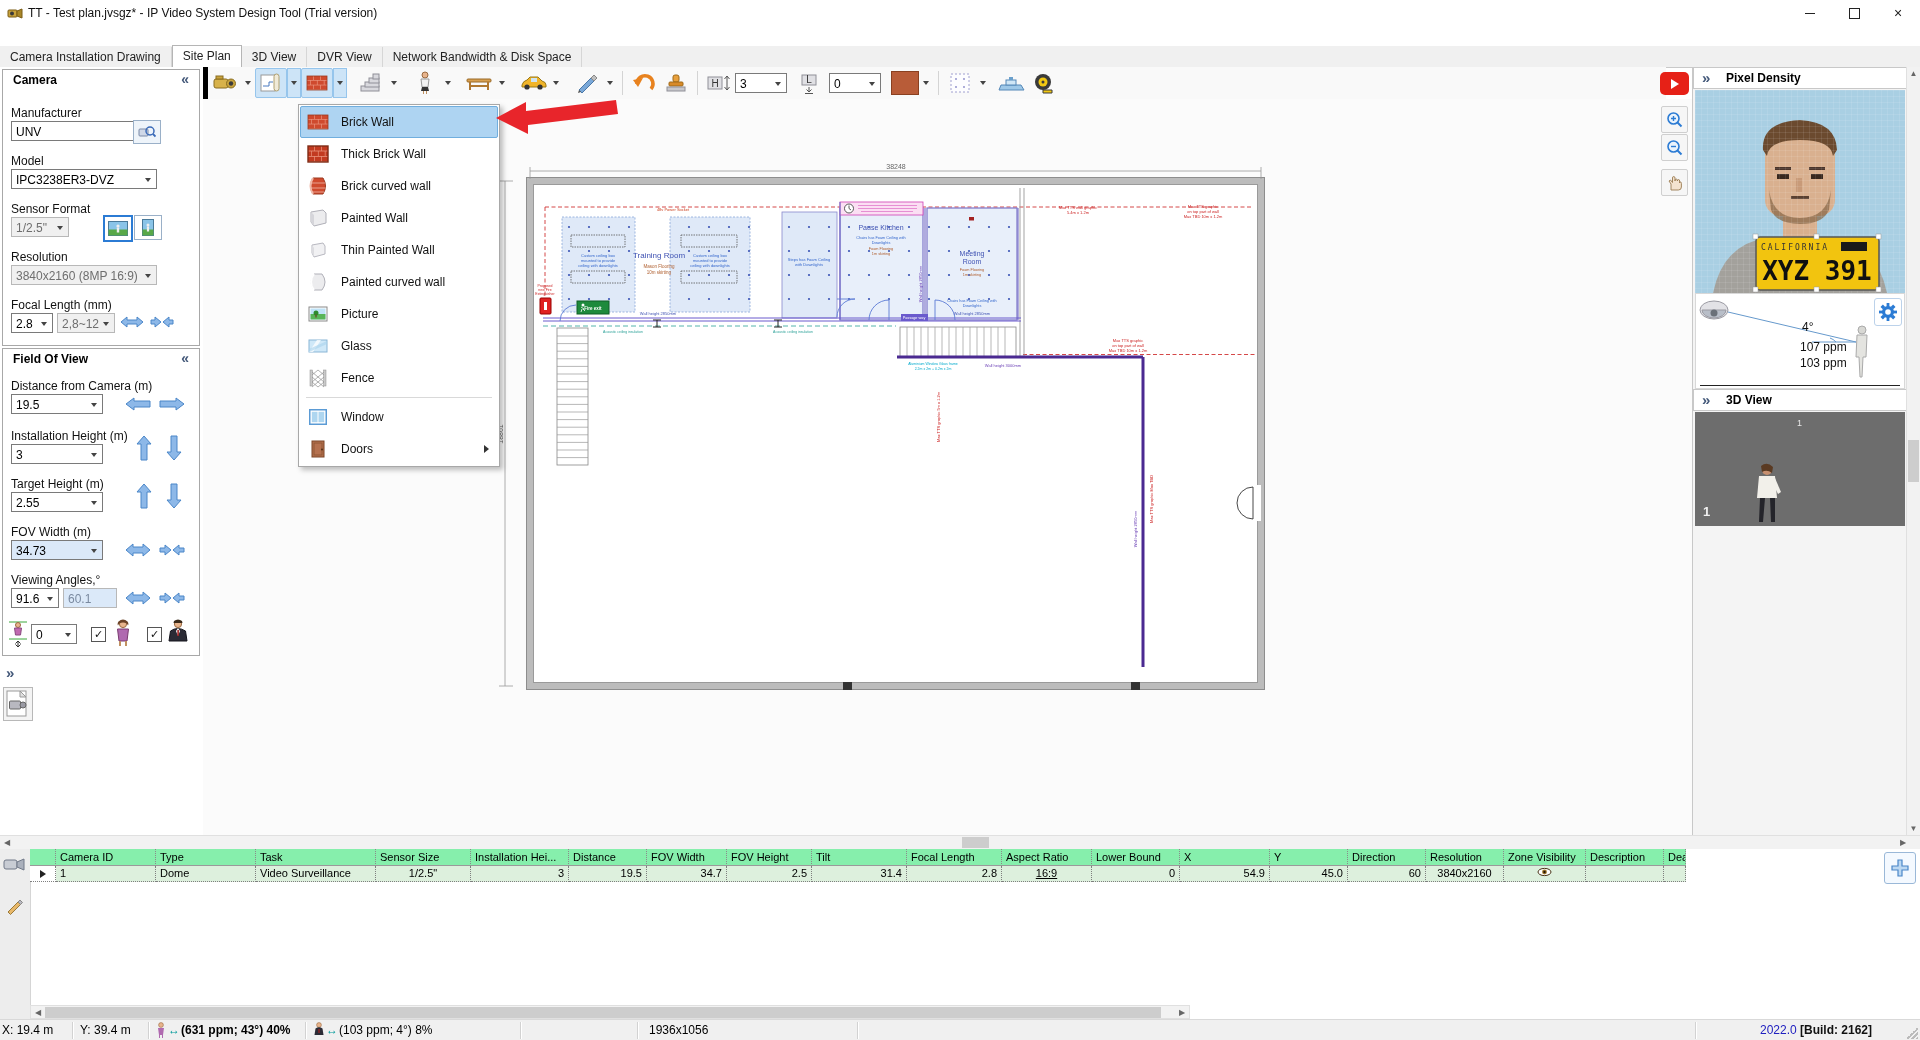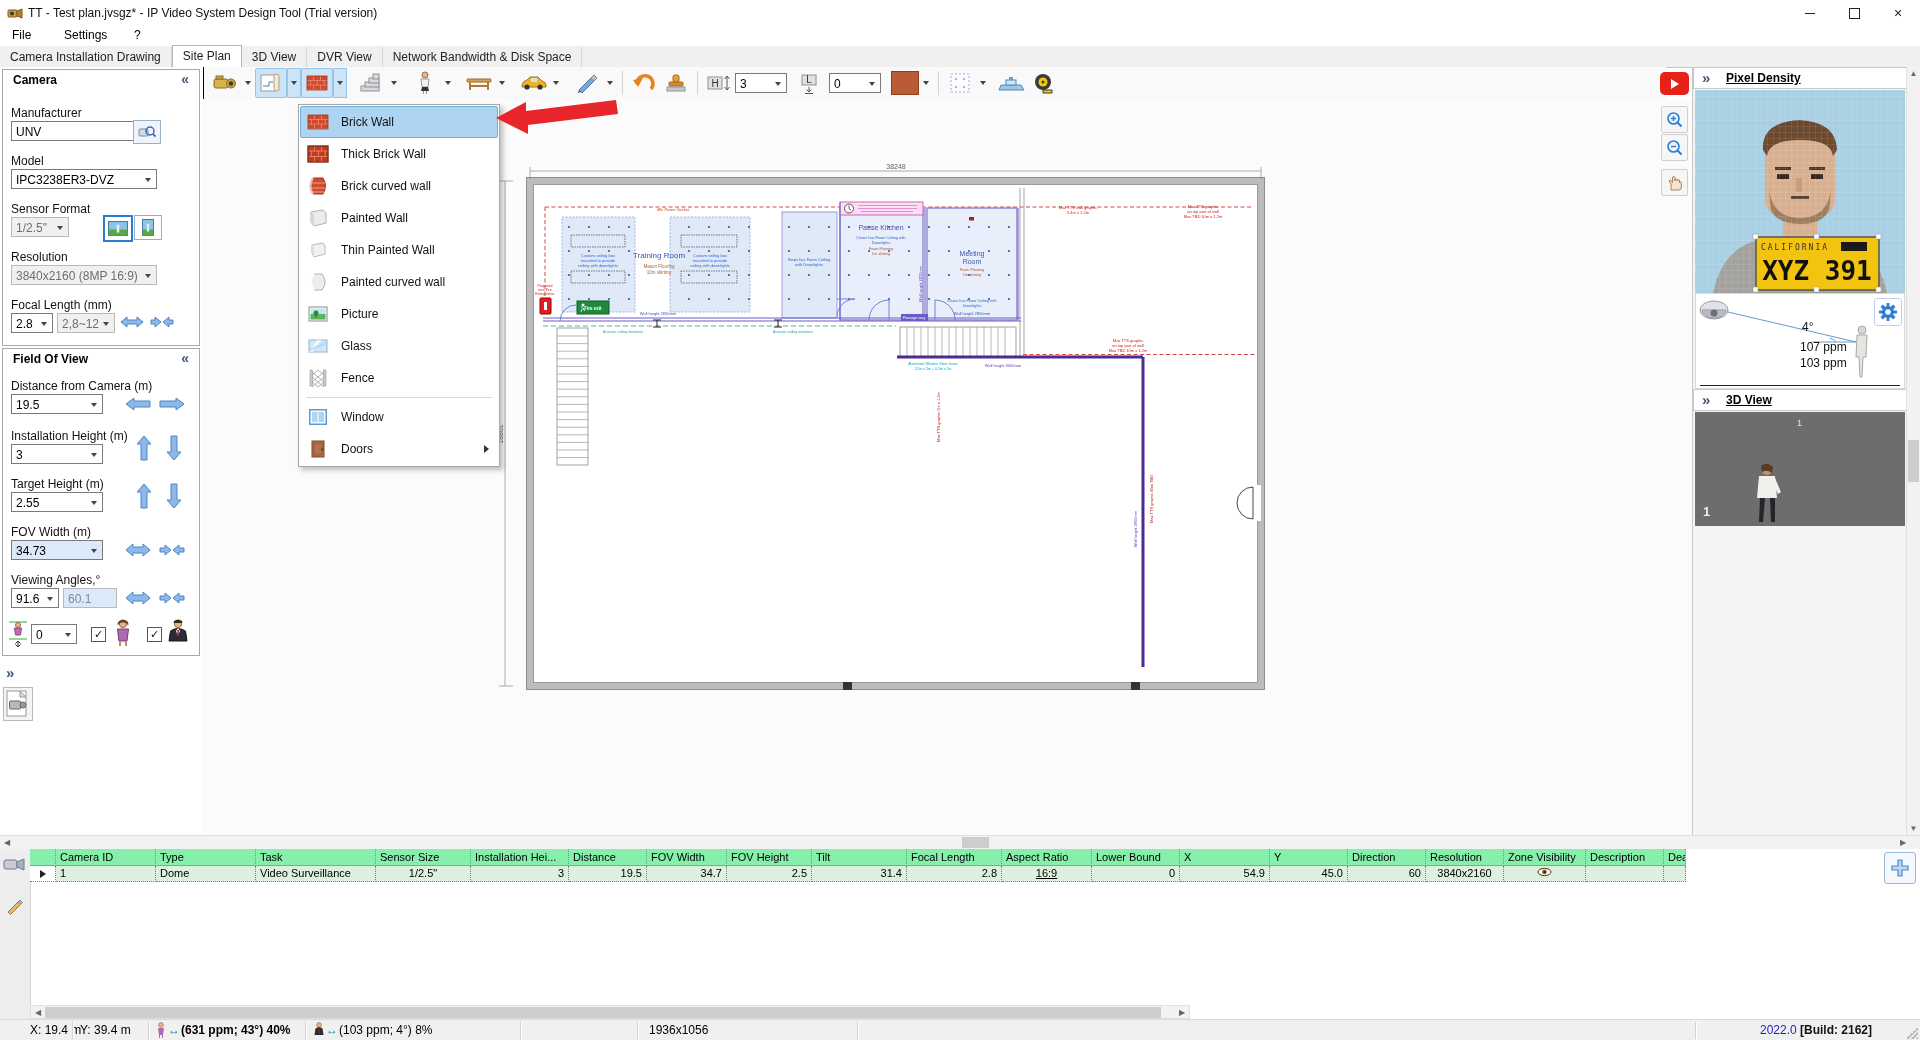--- a/index.html
+++ b/index.html
@@ -24,21 +24,21 @@
   .tcaret{width:12px;height:28px;display:flex;align-items:center;justify-content:center;border:1px solid transparent;}
   .tri-down{width:0;height:0;border-left:3.5px solid transparent;border-right:3.5px solid transparent;border-top:4px solid #444;}
   .hl{background:#cde4f7;border-color:#96c5ec;}
   .tsep{width:1px;height:24px;background:#d4d4d4;margin:0 5px;}
   .cmb{position:relative;background:#fff;border:1px solid #7a7a7a;height:20px;line-height:20px;padding-left:4px;box-sizing:border-box;}
   .cmb .car{position:absolute;right:5px;top:8px;width:0;height:0;border-left:3.5px solid transparent;border-right:3.5px solid transparent;border-top:4px solid #444;}
   .cmb.dis{background:#f0f0f0;color:#6e6e6e;border-color:#b8b8b8;}
   .cmb.blue{background:#dbe9f9;}
   .swatch{width:26px;height:22px;background:#b85c38;border:1px solid #8a4020;}
   
-  .leftpanel{position:absolute;left:0;top:67px;width:203px;height:768px;background:#fff;border-right:1px solid #000000;}
+  .leftpanel{position:absolute;left:0;top:67px;width:203px;height:768px;background:#fff;border-right:5px solid #000000;}
   .grp{position:absolute;left:2px;width:198px;border:1px solid #a8a8a8;background:#fff;box-sizing:border-box;}
   .grp-h{height:20px;line-height:20px;font-weight:bold;padding-left:10px;font-size:12px;}
   .chev{position:absolute;right:10px;top:1px;color:#44597a;font-weight:bold;font-size:14px;}
   .flbl{position:absolute;left:8px;font-size:12px;color:#111;text-align:center;}
   .arrbtn{position:absolute;width:26px;height:18px;display:flex;align-items:center;justify-content:center;}
   .chk{position:absolute;width:13px;height:13px;background:#fff;border:1px solid #555;font-size:11px;line-height:12px;text-align:center;color:#111;}
   .expander{color:#44597a;font-weight:bold;font-size:15px;}
   
   .canvas{position:absolute;left:203px;top:99px;width:1489px;height:736px;background:#fbfbfb;overflow:hidden;}
   .zbtn{position:absolute;width:25px;height:25px;background:#f6f6f6;border:1px solid #cfcfcf;border-radius:2px;display:flex;align-items:center;justify-content:center;}
@@ -47,21 +47,21 @@
   .mitem{position:relative;height:30px;display:flex;align-items:center;border:1px solid transparent;border-radius:2px;}
   .mitem.sel{background:#aed4f2;border-color:#70aede;}
   .mic{width:26px;margin-left:4px;display:flex;justify-content:center;}
   .mlabel{margin-left:10px;font-size:12px;color:#111;}
   .msep{height:1px;background:#d9d9d9;margin:3px 6px;}
   .msub{position:absolute;right:8px;top:11px;width:0;height:0;border-top:4px solid transparent;border-bottom:4px solid transparent;border-left:5px solid #333;}
   
   .rpanel{position:absolute;left:1692px;top:67px;width:214px;height:768px;background:#f4f4f4;border-left:1px solid #c8c8c8;}
   .rhdr{position:absolute;left:0;width:214px;height:22px;background:#fff;border:1px solid #c8c8c8;box-sizing:border-box;}
   .rhdr .expander{position:absolute;left:8px;top:1px;}
-  .rhdr .rtitle{position:absolute;left:32px;top:3px;font-weight:bold;font-size:12px;text-decoration:underline;}
+  .rhdr .rtitle{position:absolute;left:32px;top:3px;font-weight:bold;font-size:12px;}
   .facebox{position:absolute;left:2px;top:23px;width:210px;height:145px;}
   .diagbox{position:absolute;left:2px;top:226px;width:210px;height:96px;background:#fff;border:1px solid #d8d8d8;box-sizing:border-box;}
   .viewport3d{position:absolute;left:2px;top:345px;width:210px;height:114px;background:#6d6d6d;}
   .ppm{position:absolute;font-size:12px;color:#111;}
   .vscroll{position:absolute;left:1906px;top:67px;width:14px;height:768px;background:#f2f2f2;border-left:1px solid #e0e0e0;}
   .vthumb{position:absolute;left:1px;width:11px;background:#cdcdcd;}
   .sarrow{position:absolute;left:0;width:13px;height:13px;display:flex;align-items:center;justify-content:center;color:#666;font-size:8px;}
   
   .hscroll{position:absolute;left:0;top:835px;width:1920px;height:14px;background:#f2f2f2;border-top:1px solid #e0e0e0;}
   .hthumb{position:absolute;top:1px;height:11px;background:#cdcdcd;}
@@ -104,25 +104,20 @@
         <span class="minbar"></span>
       </div>
     <div class="winbtn" style="left:1832px;">
         <span class="maxbox"></span>
       </div>
     <div class="winbtn" style="left:1876px;">
         <span class="xglyph">×</span>
       </div>
   </div>
 
-  <div class="menubar">
-      <div class="menuitem" style="left: 8px;">File</div>
-      <div class="menuitem" style="left: 60px;">Settings</div>
-      <div class="menuitem" style="left: 130px;">?</div>
-    </div>
 
   <div class="tabbar">
       <div class="tab">Camera Installation Drawing</div>
       <div class="tab active">Site Plan</div>
       <div class="tab">3D View</div>
       <div class="tab">DVR View</div>
       <div class="tab">Network Bandwidth &amp; Disk Space</div>
     </div>
 
   <div class="toolbar">
@@ -982,21 +977,21 @@
         </svg>
       </div>
     <div class="thscroll">
       <div class="harrow" style="left:0;top:0;">◀</div>
       <div class="hthumb" style="left:14px;width:1116px;top:1px;"></div>
       <div class="harrow" style="left:1144px;top:0;">▶</div>
     </div>
   </div>
 
   <div class="statusbar">
-    <span class="sbseg" style="left:2px;margin-left:28px;">X: 19.4 m</span>
+    <span class="sbseg" style="left:2px;">X: 19.4 m</span>
     <div class="sbdiv" style="left:72px;"></div>
     <span class="sbseg" style="left:80px;">Y: 39.4 m</span>
     <div class="sbdiv" style="left:148px;"></div>
     <span class="sbseg" style="left:155px;top:2px;"><svg width="12" height="16">
           <circle cx="6" cy="3" r="2.4" fill="#e8b48c" stroke="#9a6a40" stroke-width="0.6"></circle>
           <path d="M3 6 h6 l-1 7 h-4 z" fill="#b06ab0"></path>
           <path d="M4.5 13 v3 M7.5 13 v3" stroke="#b06ab0"></path>
         </svg></span>
     <span class="sbseg" style="left:168px;color:#009a9a;font-weight:bold;">↔</span>
     <span class="sbseg" style="left:181px;font-weight:bold;">(631 ppm; 43°) 40%</span>

